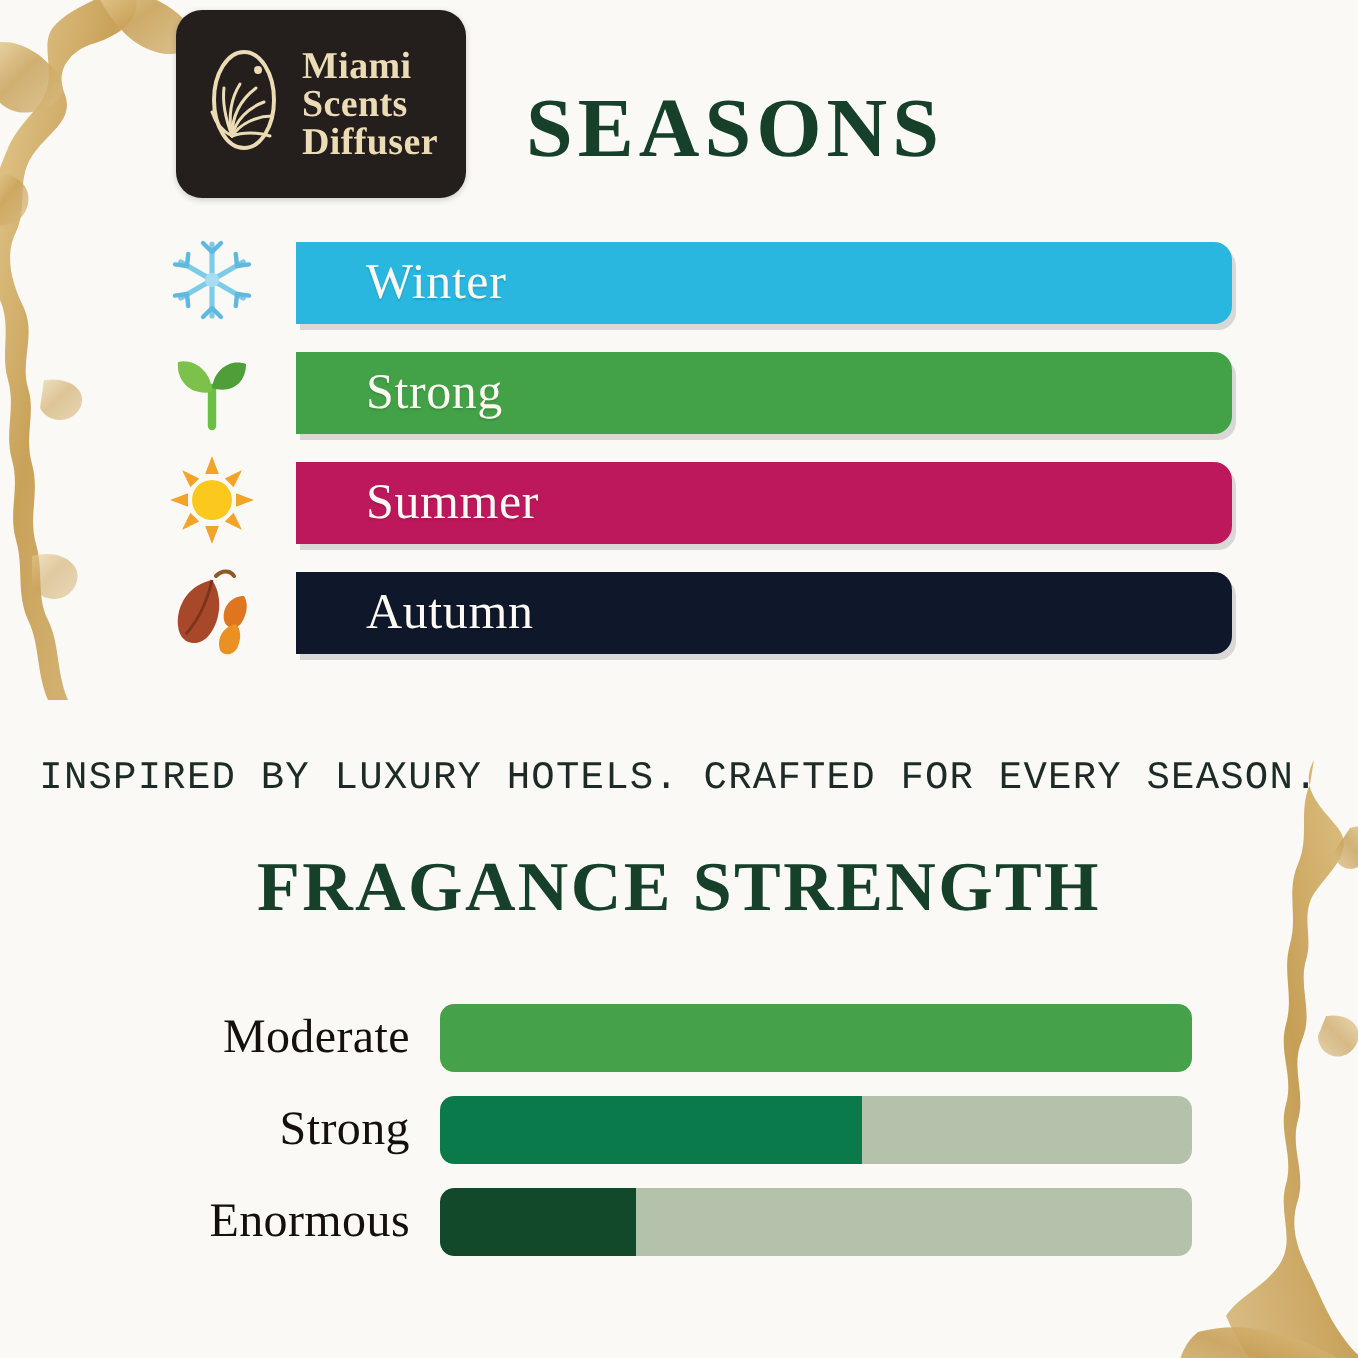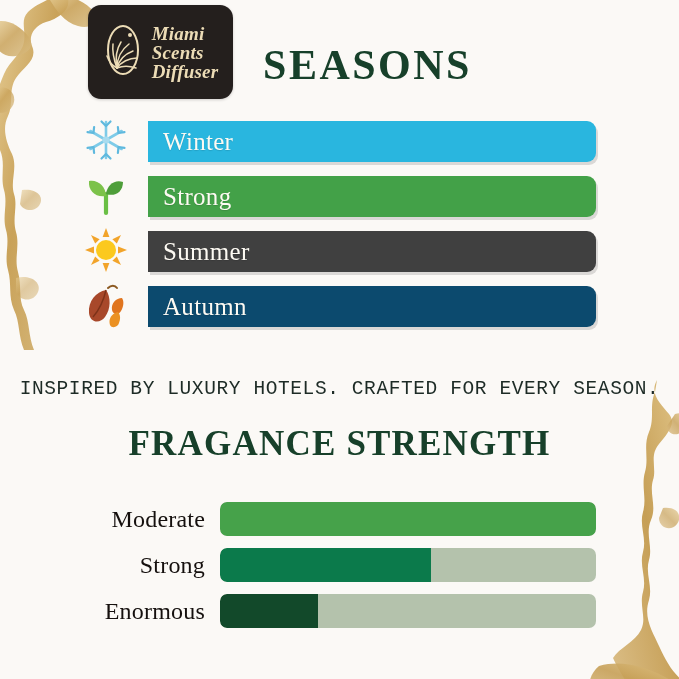--- a/index.html
+++ b/index.html
@@ -15,21 +15,20 @@
   .deco{position:absolute;pointer-events:none;}
   #deco-left{left:-6px;top:-8px;width:110px;height:360px;}
   #deco-right{right:-10px;top:380px;width:110px;height:320px;}
 
   
   #logo-box{
     position:absolute;left:88px;top:5px;width:145px;height:94px;
     background:#241f1d;border-radius:13px;
     display:flex;align-items:center;justify-content:center;gap:7px;
     box-shadow:0 1px 3px rgba(0,0,0,.18);
-    font-style:italic;
   }
   #logo-mark{width:42px;height:60px;flex:0 0 auto;}
   #logo-text{
     display:flex;flex-direction:column;justify-content:center;
     color:#ecdcb6;line-height:1.0;
     font-family:"Liberation Serif", serif;
     font-weight:700;font-size:19px;letter-spacing:.2px;
   }
   #logo-text span{display:block;white-space:nowrap;}
 
@@ -56,20 +55,21 @@
     position:relative;height:41px;margin-bottom:14px;
   }
   .season-icon{
     position:absolute;left:84px;top:-4px;width:44px;height:46px;
   }
   .season-bar{
     position:absolute;left:148px;top:0;width:448px;height:41px;
     border-radius:0 9px 9px 0;
     display:flex;align-items:center;
     box-shadow:2px 3px 0 rgba(0,0,0,.13);
+    padding-left:20px;
   }
   .season-label{
     color:#fdfaf3;font-family:"Liberation Serif", serif;
     font-size:25px;font-weight:400;padding-left:15px;letter-spacing:.3px;
     text-shadow:0 1px 1px rgba(0,0,0,.12);
   }
 
   
   #strength-list{position:absolute;left:0;top:500px;width:679px;}
   .strength-row{position:relative;height:38px;margin-bottom:8px;}
@@ -186,34 +186,34 @@
           <polygon points="22,45 25.4,36 18.6,36"></polygon>
           <polygon points="1,23 10,19.6 10,26.4"></polygon>
           <polygon points="43,23 34,19.6 34,26.4"></polygon>
           <polygon points="7,8 15.6,12.2 11.2,16.6"></polygon>
           <polygon points="37,38 28.4,33.8 32.8,29.4"></polygon>
           <polygon points="37,8 32.8,16.6 28.4,12.2"></polygon>
           <polygon points="7,38 11.2,29.4 15.6,33.8"></polygon>
         </g>
         <circle cx="22" cy="23" r="10" fill="#fbc91e"></circle>
       </svg>
-      <div class="season-bar" style="background: #404040;">
+      <div class="season-bar" style="background: #be185d;">
         <span class="season-label" style="color: rgb(253, 250, 243);">Summer</span>
       </div>
     </div>
 
     <div class="season-row">
       <svg class="season-icon" viewBox="0 0 44 46">
         <path d="M22,8 C12,10 4,19 5,31 C6,41 16,42 21,35 C27,27 27,15 22,8 Z" fill="#a8482a"></path>
         <path d="M22,8 C20,17 16,27 9,35" stroke="#7d3219" stroke-width="1.4" fill="none"></path>
         <path d="M38,16 C32,16 27,21 28,28 C29,33 35,33 37,29 C40,24 40,19 38,16 Z" fill="#e0751f"></path>
         <path d="M34,30 C28,31 24,37 26,43 C28,47 34,45 35,41 C37,36 36,32 34,30 Z" fill="#eb9123"></path>
         <path d="M24,6 C27,3 31,3 33,6" stroke="#8c5a22" stroke-width="2" fill="none" stroke-linecap="round"></path>
       </svg>
-      <div class="season-bar" style="background: #0c4a6e;">
+      <div class="season-bar" style="background: #0f172a;">
         <span class="season-label" style="color: rgb(253, 250, 243);">Autumn</span>
       </div>
     </div>
 
   </div>
 
   <div id="tagline" style="color: rgb(29, 43, 38);">INSPIRED BY LUXURY HOTELS. CRAFTED FOR EVERY SEASON.</div>
 
   <div class="section-title" id="strength-title" style="color: rgb(23, 64, 42);">FRAGANCE STRENGTH</div>
 

